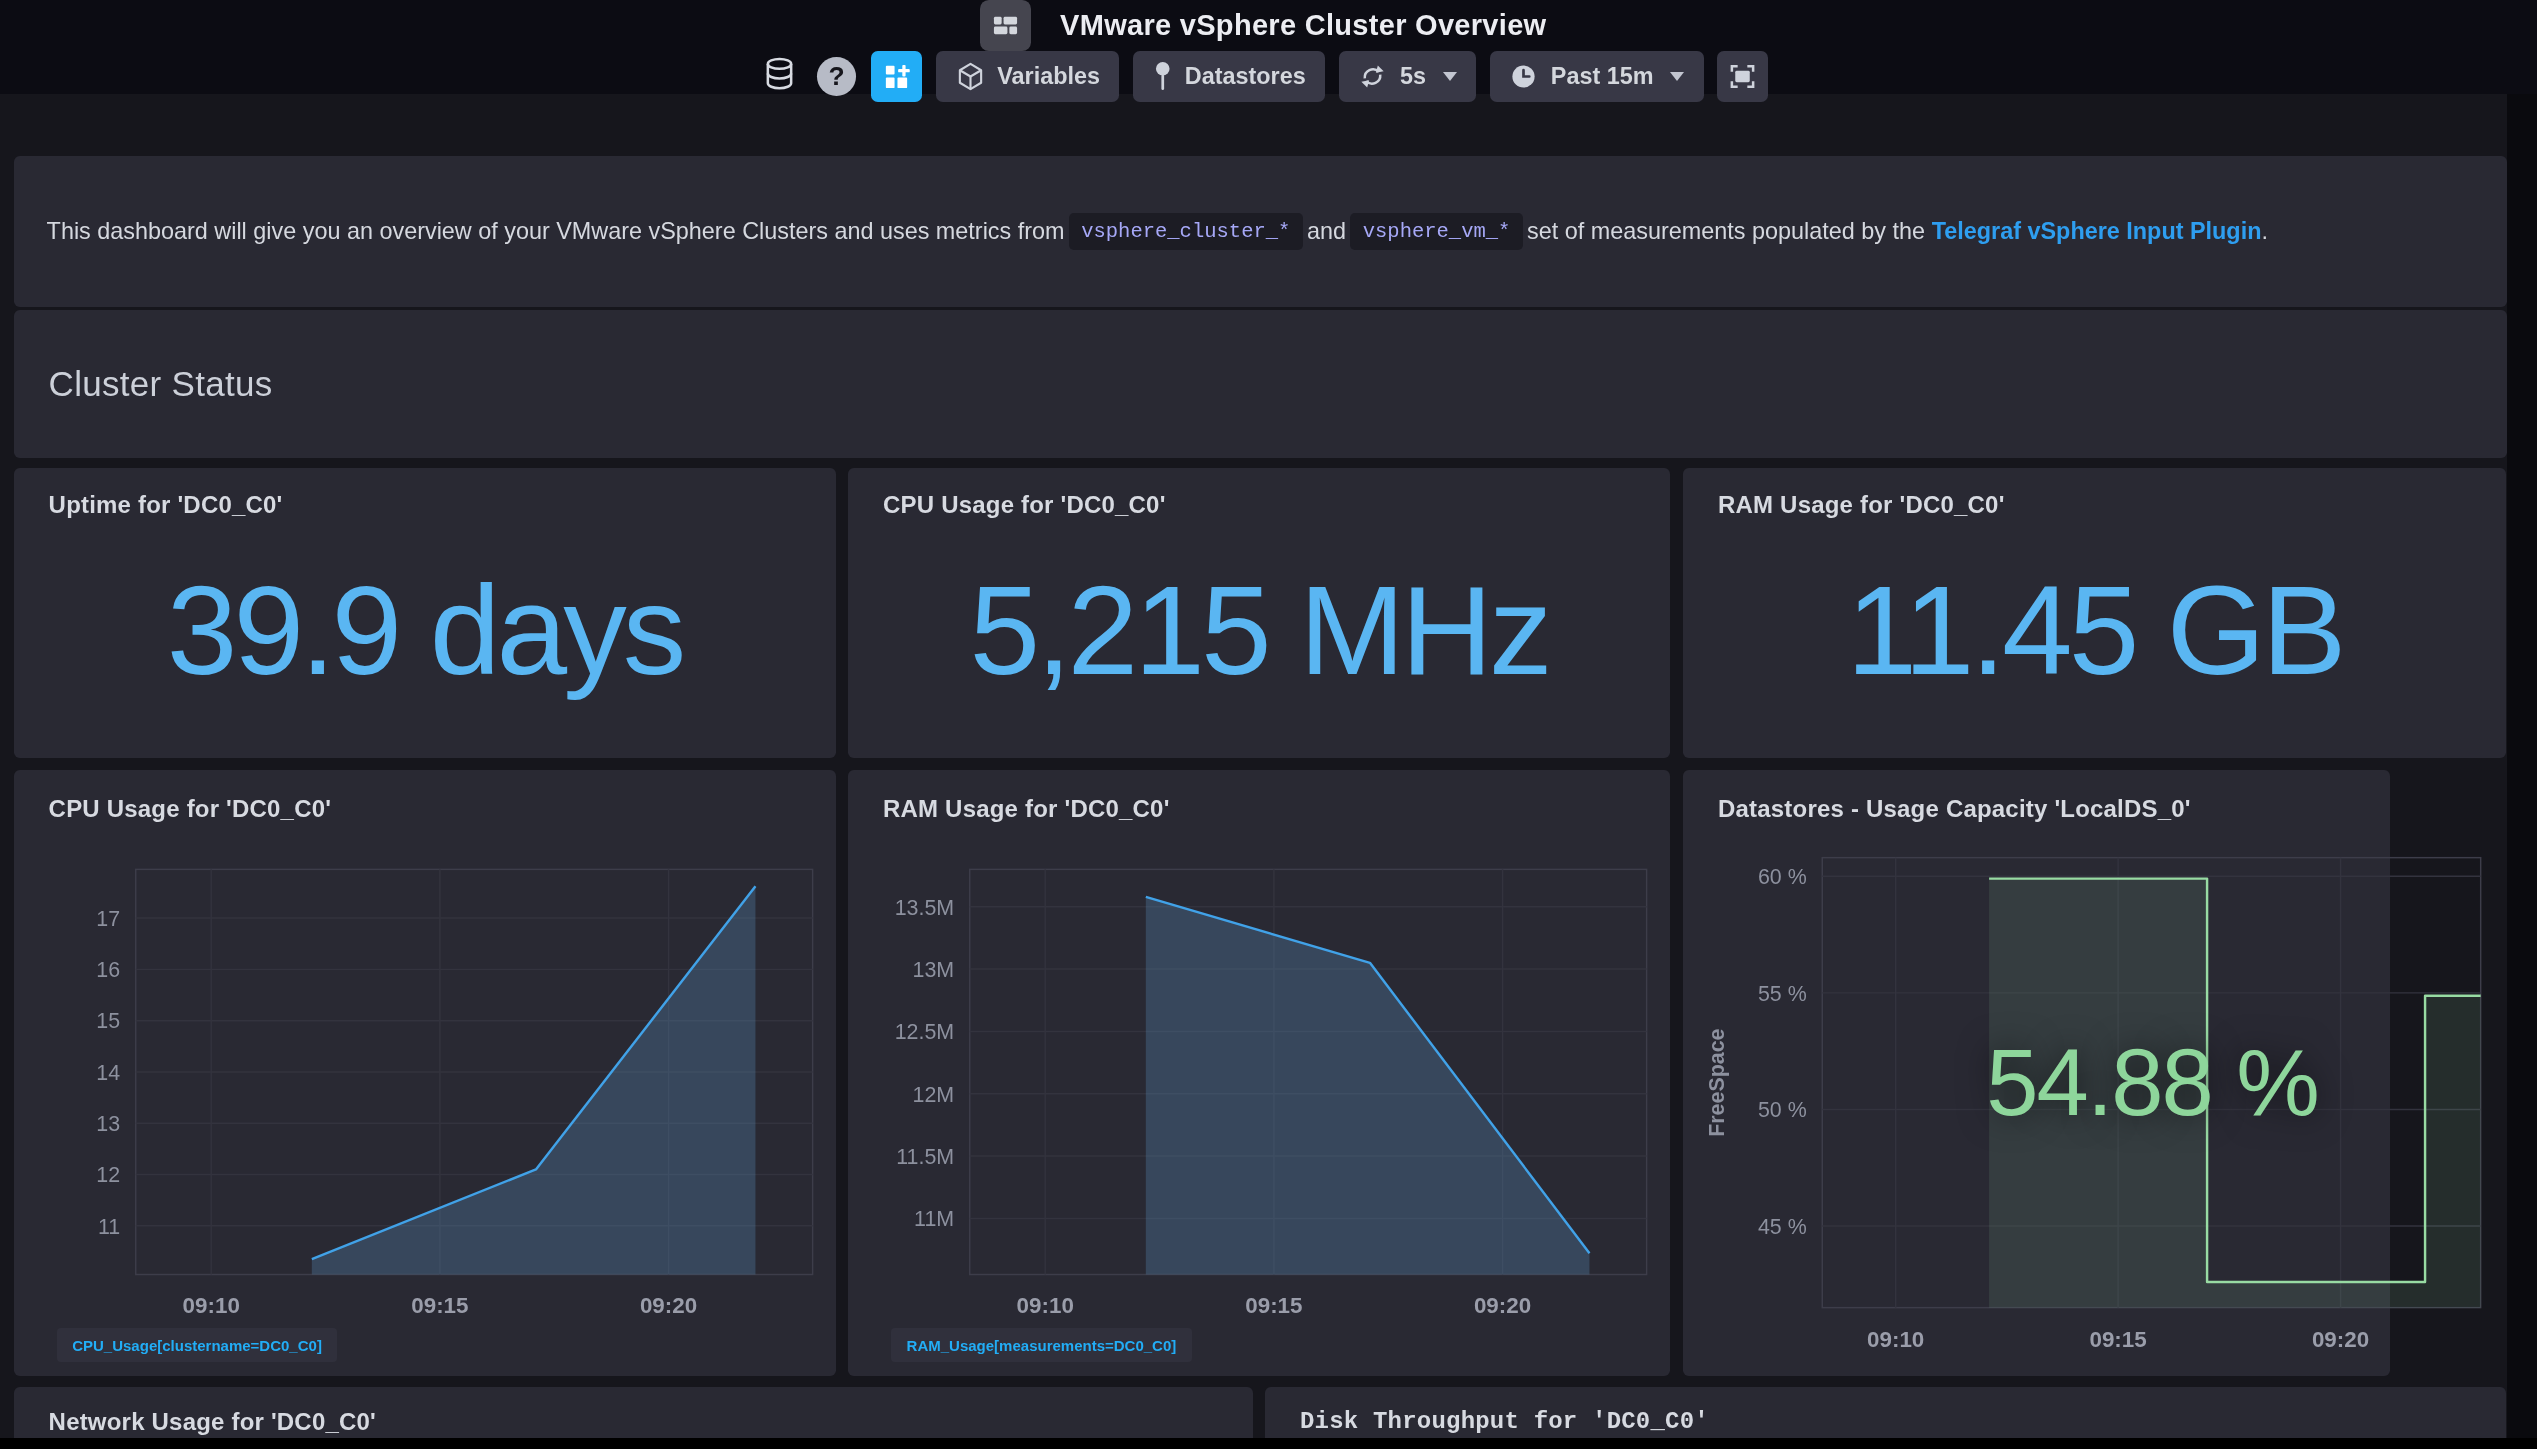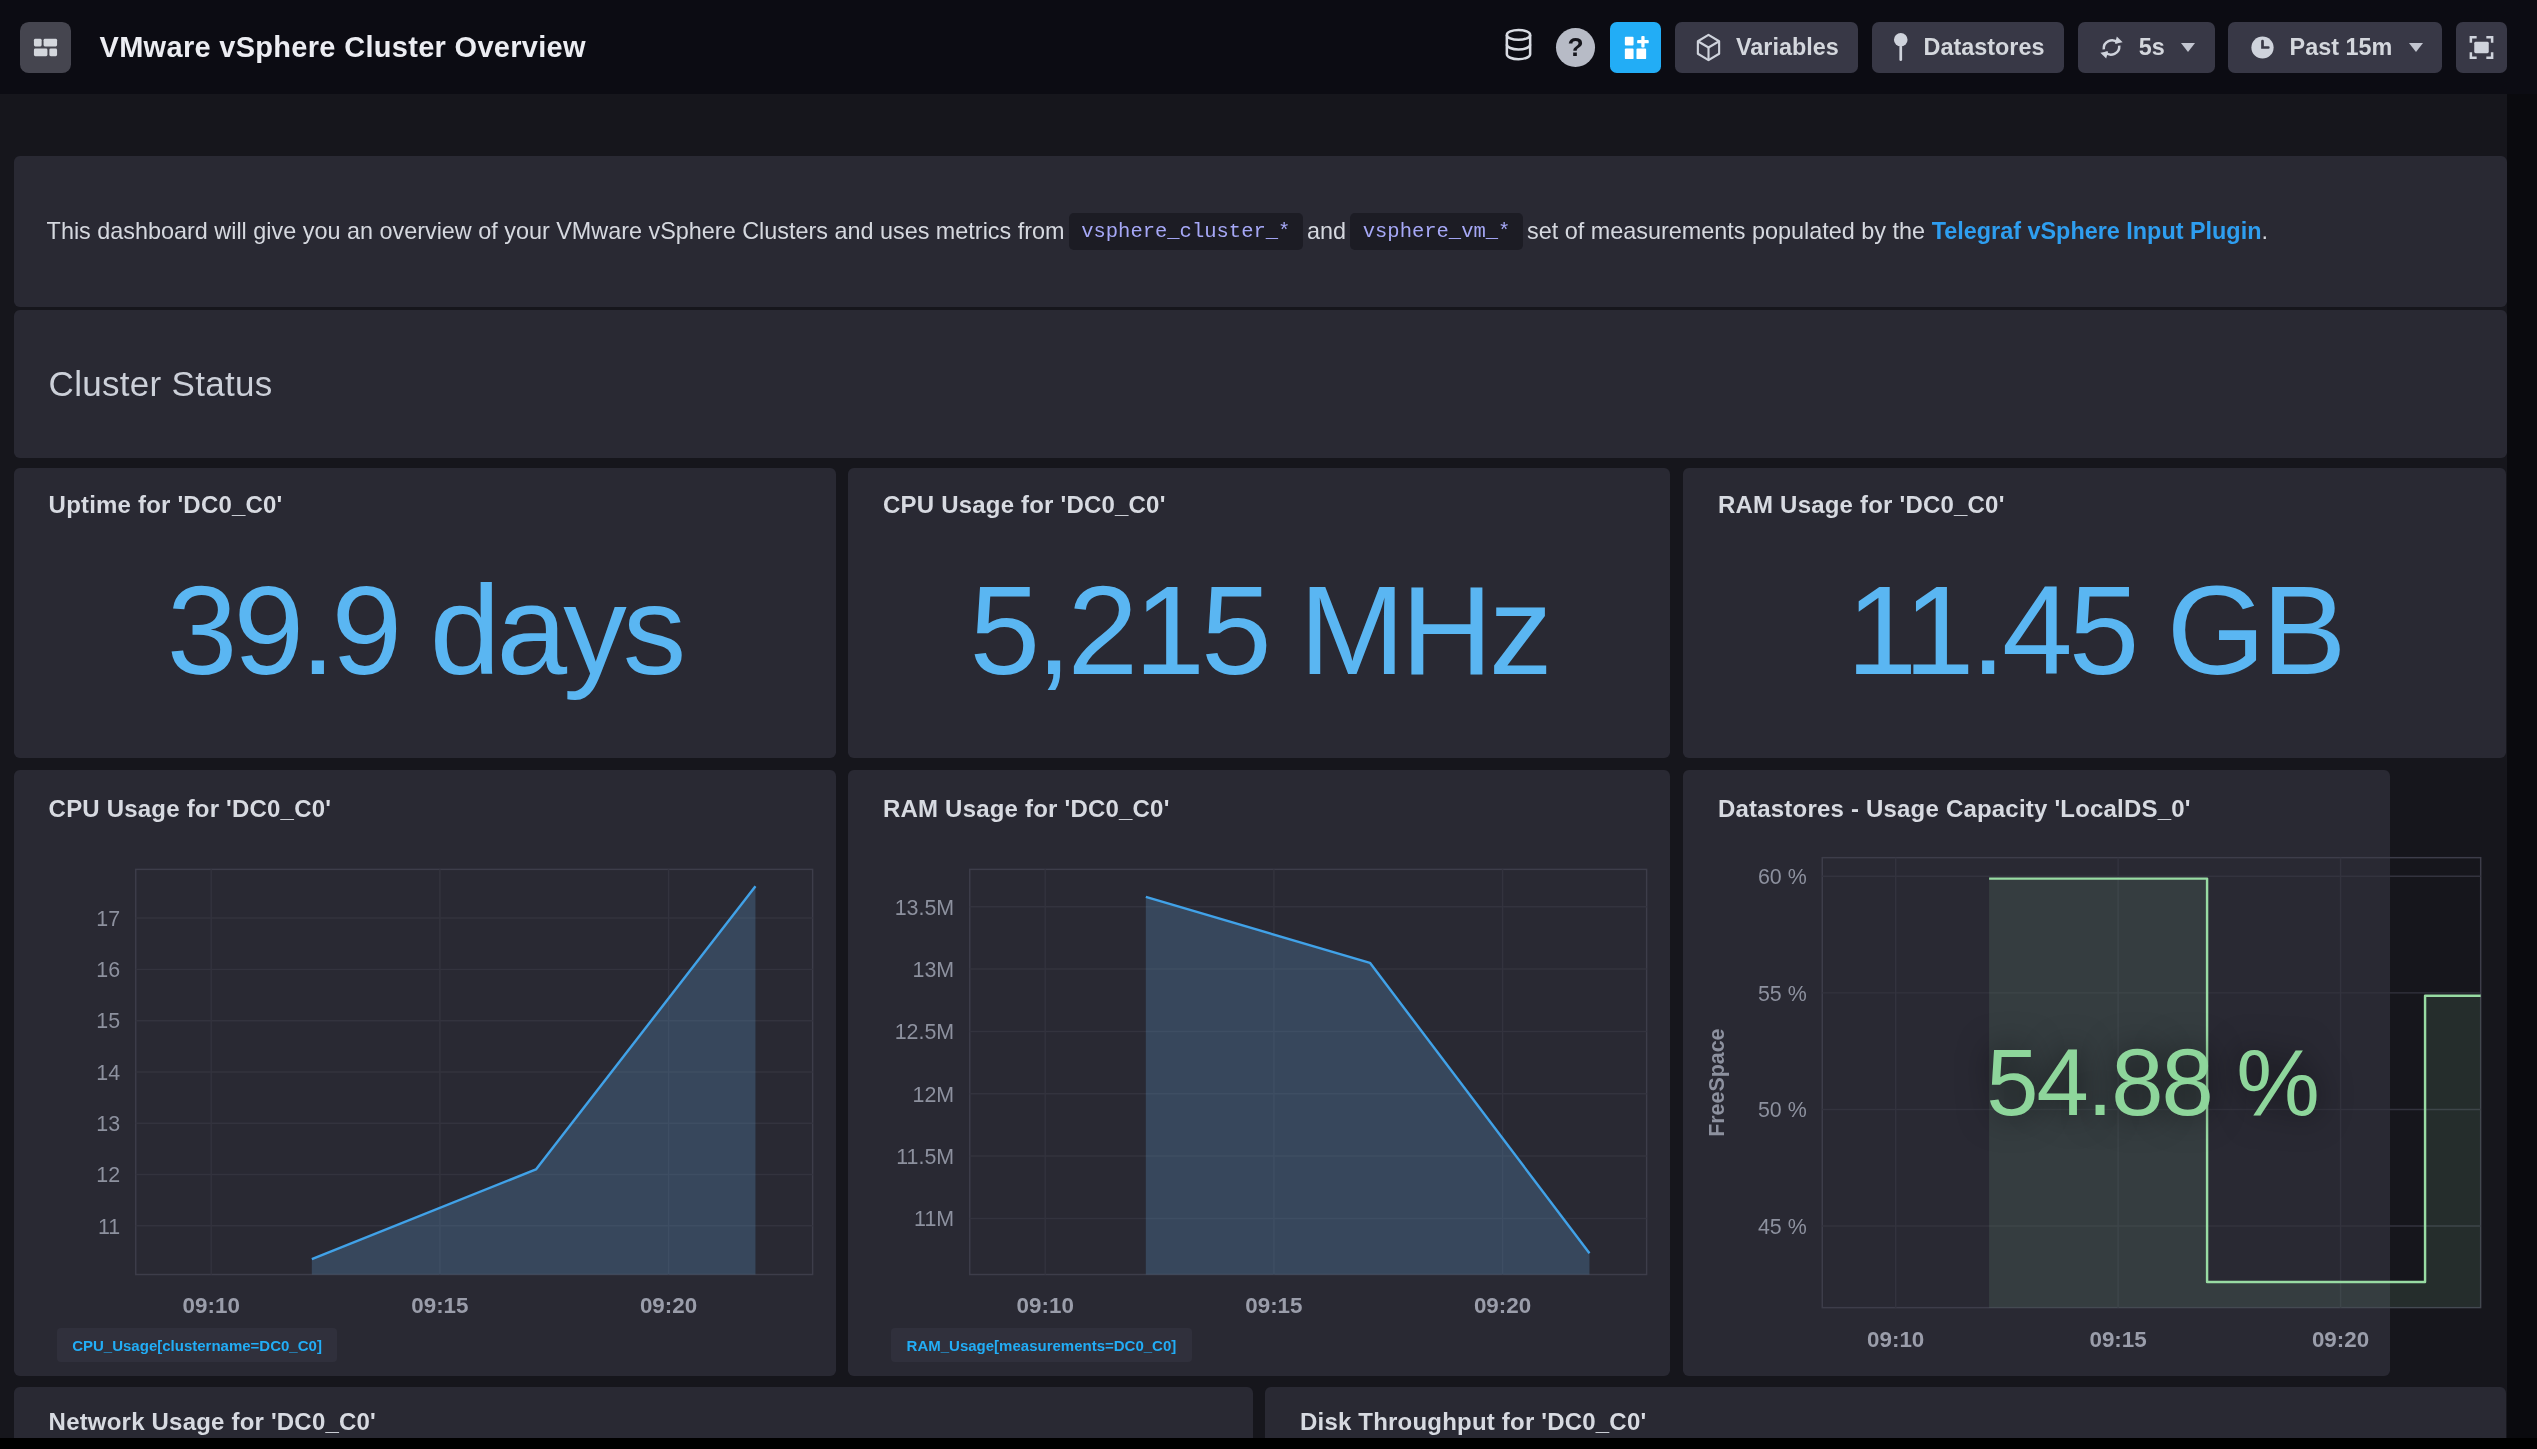--- a/index.html
+++ b/index.html
@@ -7,21 +7,21 @@
     width:2538px;height:1449px;position:relative;overflow:hidden;
     background:var(--page_bg,#16161c);
     font-family:"Liberation Sans",sans-serif;
     -webkit-font-smoothing:antialiased;
   }
   
   .header{
     position:absolute;left:0;top:0;width:2538px;height:94px;
     background:var(--header_bg,#0c0c13);
     display:flex;align-items:center;justify-content:space-between;
-    padding:0 31px 0 19.5px;box-sizing:border-box;z-index:5;
+    padding:0 31px 0 19.5px;box-sizing:border-box;z-index:5;flex-direction:column;
   }
   .header-left{display:flex;align-items:center;}
   .grid-btn{
     width:51px;height:51px;border-radius:8.8px;background:#45454f;border:none;
     display:flex;align-items:center;justify-content:center;cursor:pointer;
   }
   .page-title{font-size:29px;font-weight:600;color:#ecedf2;margin:0 0 0 29px;letter-spacing:0.3px;}
   .header-right{display:flex;align-items:center;gap:13.6px;}
   .icon-plain{display:flex;align-items:center;justify-content:center;width:43px;height:51px;cursor:pointer;background:none;border:none;padding:0;}
   .tool-btn{
@@ -64,21 +64,21 @@
   }
   .center-value{
     position:absolute;left:469px;top:313px;transform:translate(-50%,-50%);
     font-size:94px;color:var(--green_value,#8ed69b);letter-spacing:-1.9px;white-space:nowrap;
     text-shadow:0 0 33px rgba(0,0,0,.65);
   }
   
   .p-bottom{top:1387px;height:62px;}
   .p-bottom .panel-title{padding:21.4px 0 0 35px;}
   .bottom1{left:13.6px;width:1239px;}
-  .bottom2{left:1265px;width:1241px;}
+  .bottom2{left:1265px;width:1241px;font-family:Liberation Mono, monospace;}
   
   .right-strip{position:absolute;top:94px;right:0;width:31px;height:1356px;background:#0a0a0e;}
   .bottom-strip{position:absolute;left:0;top:1438px;width:2538px;height:11.7px;background:#000;}
   svg{display:block;}
 </style>
 </head>
 <body>
 
 <div class="header">
   <div class="header-left">

